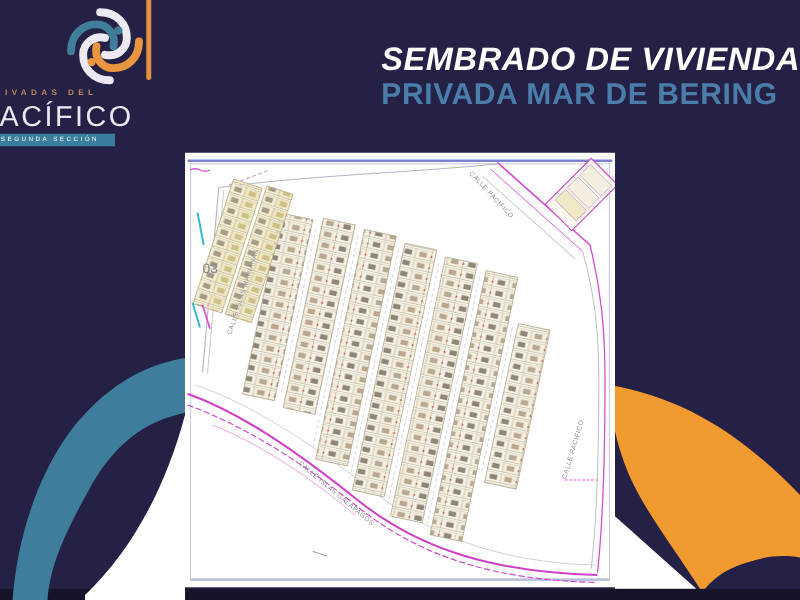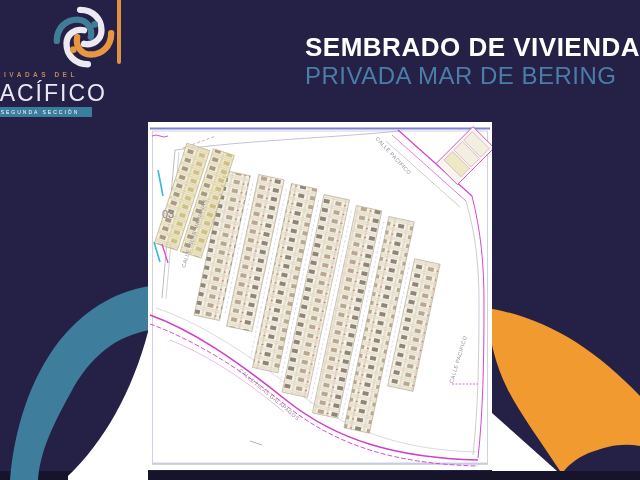--- a/index.html
+++ b/index.html
@@ -3,22 +3,22 @@
 <meta charset="utf-8">
 <style>
   html,body{margin:0;padding:0;background:#111;}
   .stage{
     position:relative;width:640px;height:480px;overflow:hidden;
     background:#252045;font-family:"Liberation Sans",sans-serif;
   }
   .stage svg.bg{position:absolute;left:0;top:0;}
   
   .titles{position:absolute;left:305px;top:34px;white-space:nowrap;}
-  .title-1{font-size:26px;font-weight:700;color:#ffffff;letter-spacing:.5px;line-height:1;}
-  .title-2{font-size:24px;font-weight:400;color:#4a7da9;letter-spacing:.5px;line-height:1;margin-top:4px;}
+  .title-1{font-size:26px;font-weight:700;color:#ffffff;letter-spacing:.5px;line-height:1;font-style:italic;}
+  .title-2{font-size:24px;font-weight:700;color:#4a7da9;letter-spacing:.5px;line-height:1;margin-top:4px;}
   .title-3{font-family:"Liberation Serif",serif;font-size:25px;color:#7792b6;letter-spacing:1.5px;line-height:1;margin-top:4px;}
   
   .logo{position:absolute;left:0;top:0;width:150px;height:122px;}
   .logo .knot{position:absolute;left:34px;top:4px;}
   .logo-top{position:absolute;left:-12px;top:71px;font-size:6.5px;color:#b98a5a;
     letter-spacing:3.5px;white-space:nowrap;font-weight:700;}
   .logo-name{position:absolute;left:-16px;top:80px;font-size:23px;color:#eae8f4;
     letter-spacing:2px;white-space:nowrap;font-weight:400;}
   .logo-bar{position:absolute;left:-12px;top:107px;width:104px;height:10px;background:#3b7d9c;
     display:flex;align-items:center;justify-content:center;}

